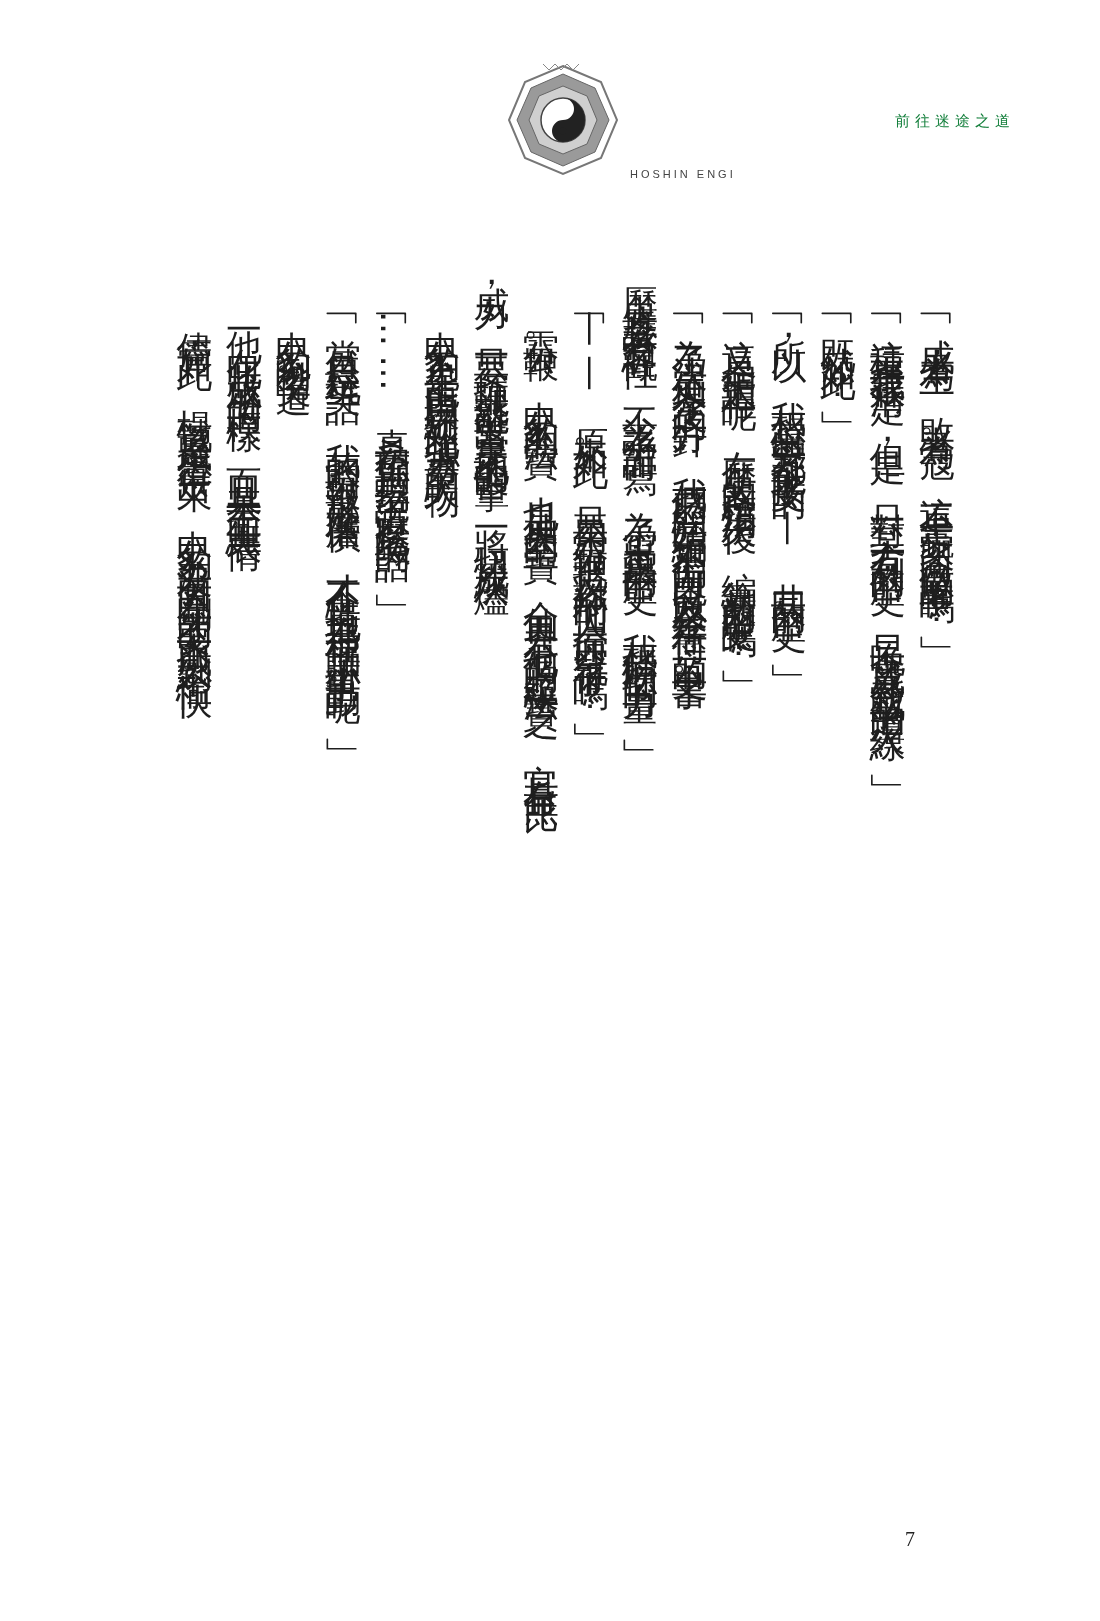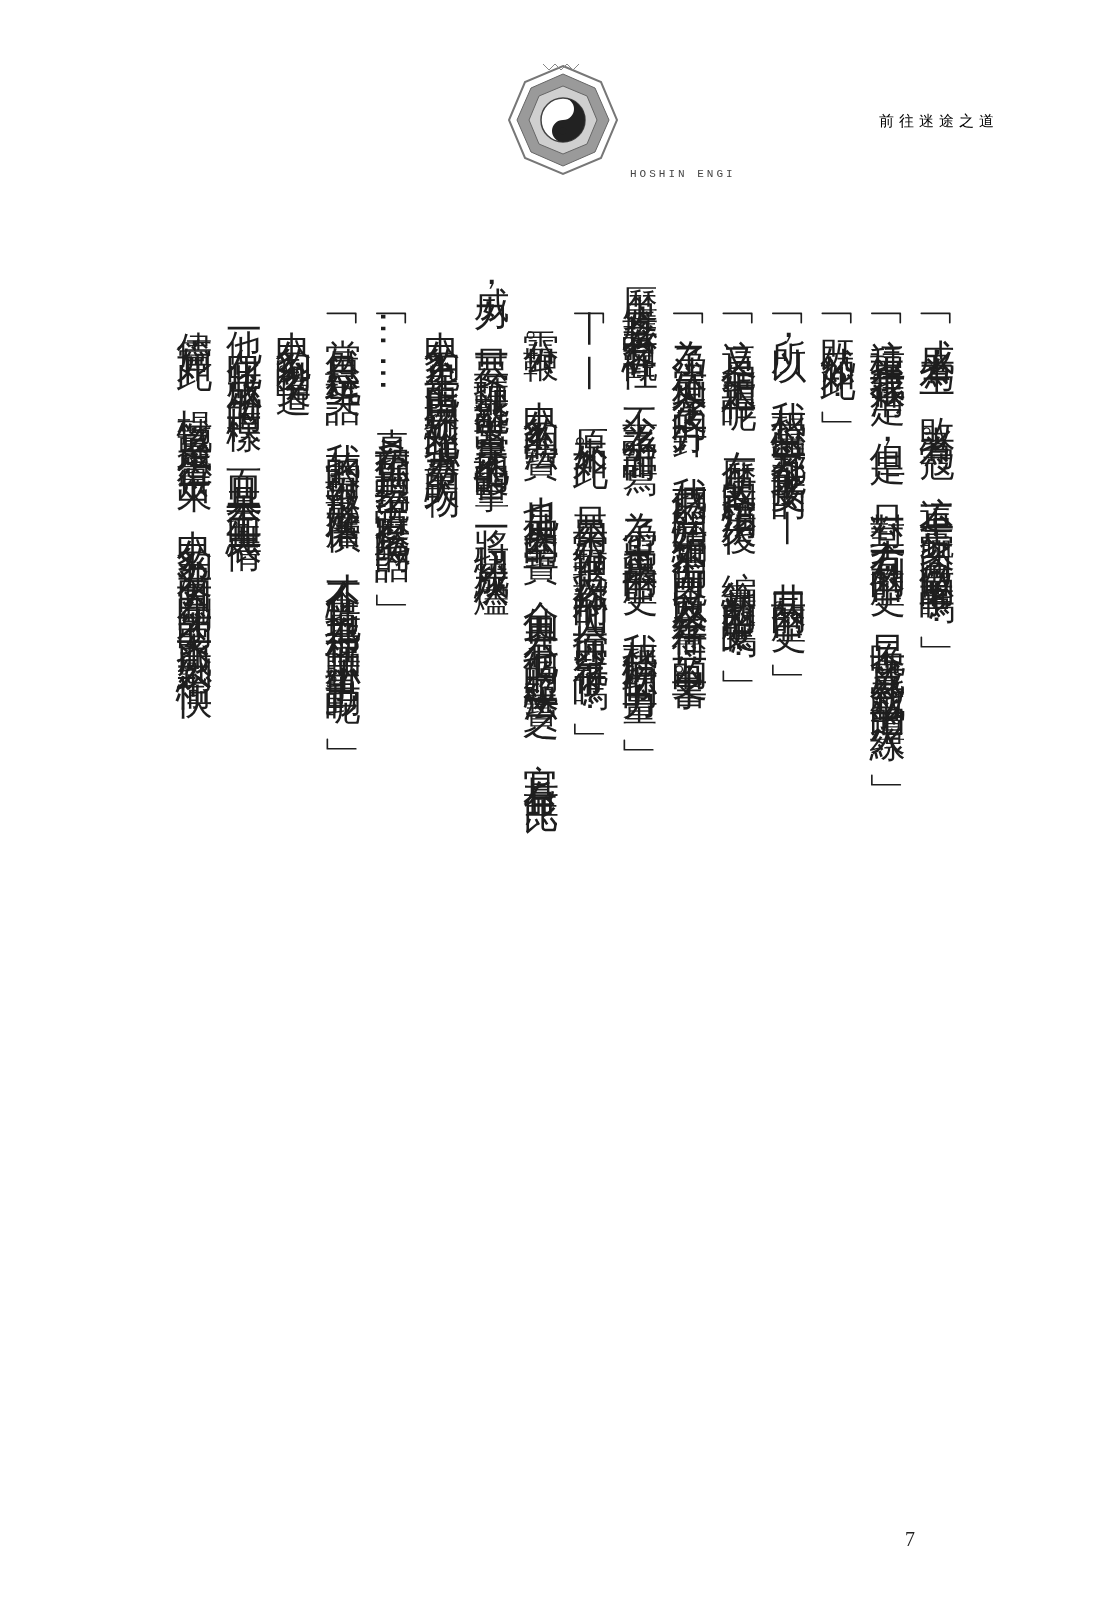--- a/index.html
+++ b/index.html
@@ -1,21 +1,21 @@
 <!DOCTYPE html>
 <html><head>
 <meta charset="utf-8">
 <style>
   html, body { margin: 0; padding: 0; background: #ffffff; }
   body { width: 1100px; height: 1621px; position: relative; overflow: hidden; font-family: "DejaVu Serif", "Liberation Serif", serif; color: #1a1a1a; }
   .header { position: absolute; left: 485px; top: 40px; width: 580px; height: 170px; }
   .bagua { position: absolute; left: 18px; top: 20px; width: 120px; height: 120px; }
   .title-main { position: absolute; left: 145px; top: 58px; font-size: 72px; letter-spacing: 4px; font-weight: bold; color: #2a2a2a; line-height: 1; font-family: "DejaVu Sans", sans-serif; }
-  .title-sub { position: absolute; left: 394px; top: 72px; font-size: 15px; letter-spacing: 5px; color: #000000; font-family: "DejaVu Sans", sans-serif; }
-  .title-romaji { position: absolute; left: 145px; top: 128px; font-size: 11px; letter-spacing: 3px; color: #444; font-family: Liberation Mono, monospace; }
+  .title-sub { position: absolute; left: 410px; top: 72px; font-size: 15px; letter-spacing: 5px; color: #15803d; font-family: "DejaVu Sans", sans-serif; }
+  .title-romaji { position: absolute; left: 145px; top: 128px; font-size: 11px; letter-spacing: 3px; color: #444; font-family: Liberation Sans, sans-serif; }
   .text-area { position: absolute; top: 258px; right: 138px; height: 1200px; width: 820px; display: flex; flex-direction: row-reverse; }
   .col { writing-mode: vertical-rl; font-size: 36px; line-height: 49.5px; letter-spacing: 8.5px; white-space: nowrap; width: 49.5px; font-family: "DejaVu Sans", sans-serif; color: #1e1e1e; }
   .col.indent { padding-top: 44px; }
   .page-number { position: absolute; left: 905px; top: 1528px; font-size: 20px; color: #222; font-family: "Liberation Serif", serif; }
 </style>
 </head>
 <body>
 
 <div class="header">
   <svg class="bagua" viewBox="0 0 120 120">

